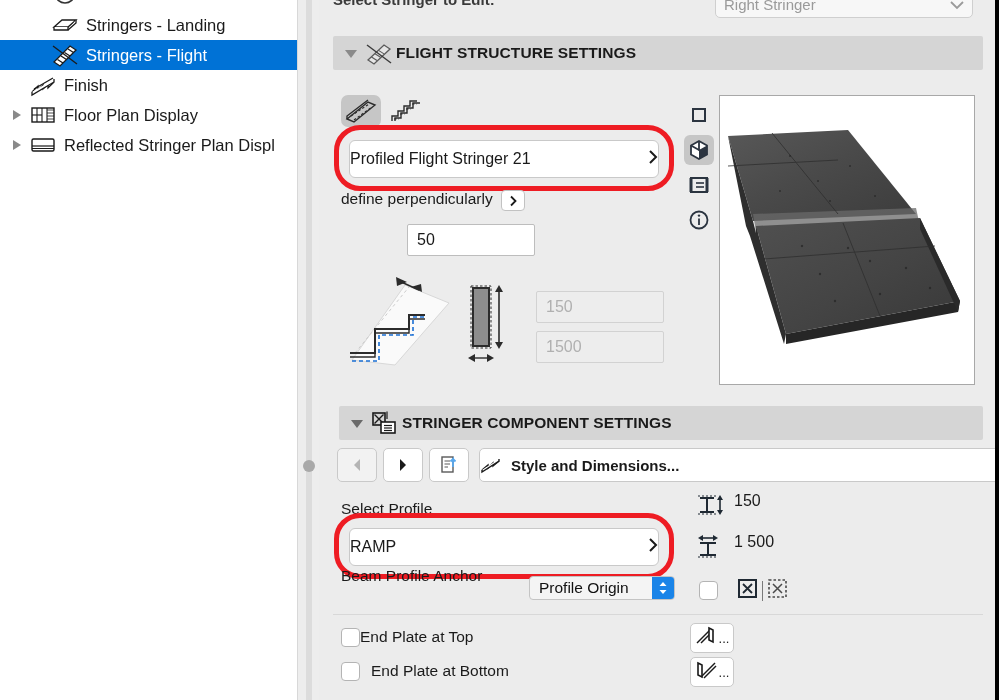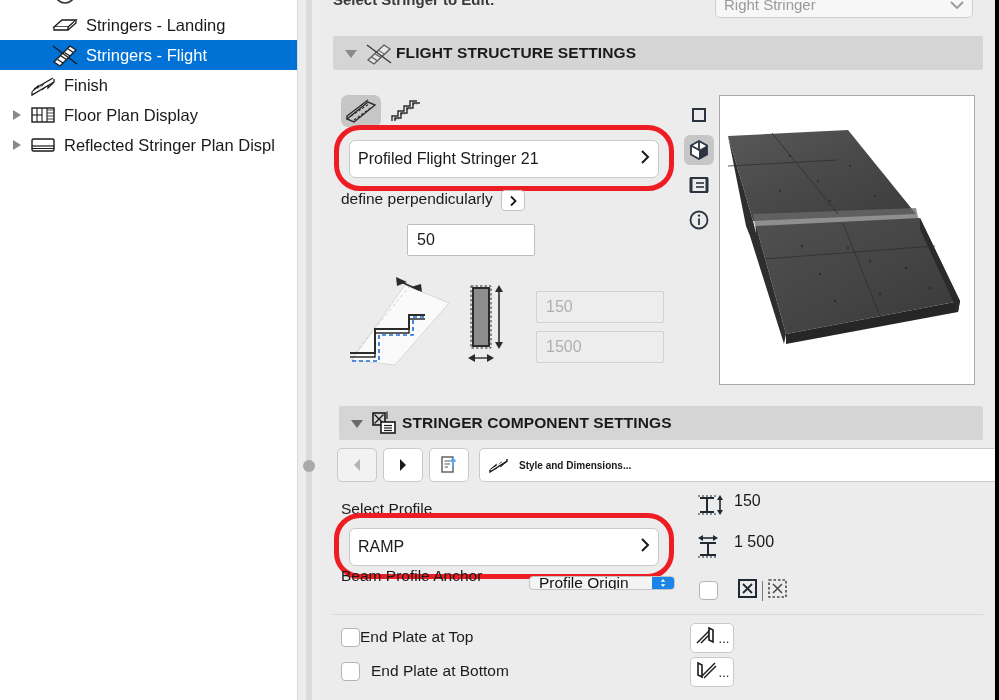--- a/index.html
+++ b/index.html
@@ -117,21 +117,21 @@
     color: #1a1a1a;
   }
 
   
   .row { display: flex; align-items: flex-start; }
   .lbl { font-size: 15.5px; color: #1a1a1a; }
 
   .field {
     background: #ffffff; border: 1px solid #c9c9c9; border-radius: 6px;
     height: 38px; display: flex; align-items: center;
-    padding: 0 8px; font-size: 16px; color: #1a1a1a;
+    padding: 0 0; font-size: 16px; color: #1a1a1a;
   }
   .field .chev { margin-left: auto; font-size: 17px; color: #1a1a1a; }
 
   .textbox {
     background: #ffffff; border: 1px solid #bdbdbd;
     height: 30px; display: flex; align-items: center;
     padding: 0 9px; font-size: 16px; color: #1a1a1a;
     border-radius: 2px;
   }
   .textbox.disabled { background: #ededed; color: #b0b0b0; border-color: #d2d2d2; }
@@ -180,21 +180,21 @@
     width: 44px; height: 30px;
     background: #ffffff; border: 1px solid #c9c9c9; border-radius: 5px;
     display: flex; align-items: center; justify-content: center;
     gap: 2px;
   }
   .dotsbtn .dots { font-size: 13px; color: #222; letter-spacing: 0px; }
 
   .hr { height: 1px; background: #d8d8d8; }
 
   .popup {
-    height: 14px; background: #f4f4f4; border: 1px solid #c4c4c4;
+    height: 24px; background: #f4f4f4; border: 1px solid #c4c4c4;
     border-radius: 4px; display: flex; align-items: center;
     padding-left: 9px; font-size: 15.5px; color: #111;
     overflow: hidden;
   }
   .popup .stepper {
     margin-left: auto; width: 22px; height: 100%;
     background: #1a84e8; display: flex; flex-direction: column;
     align-items: center; justify-content: center; gap: 2px;
     color: #fff;
   }
@@ -572,21 +572,21 @@
       </div>
       <div class="field" style="width:560px; height:34px; margin-left:4px; border-radius:5px;">
         <span style="display:flex;align-items:center;margin-right:9px;">
           <svg width="22" height="18" viewBox="0 0 22 18">
             <g stroke="#1a1a1a" stroke-width="1.4" fill="#fff">
               <path d="M2 14 L8 9 L8 12 L13 7 L13 10 L19 5"></path>
               <path d="M2 14 L2 16 L19 5 L19 3"></path>
             </g>
           </svg>
         </span>
-        <span style="font-weight:bold; font-size:10px;">Style and Dimensions...</span>
+        <span style="font-weight:bold; font-size:15px;">Style and Dimensions...</span>
 
       </div>
     </div>
 
     <div class="lbl" style="position:absolute; left:22px; top:500px;">Select Profile</div>
 
     <div class="field" style="position:absolute; left:30px; top:528px; width:310px;">
       <span>RAMP</span>
       <span class="chev">
         <svg width="10" height="16" viewBox="0 0 10 16">

